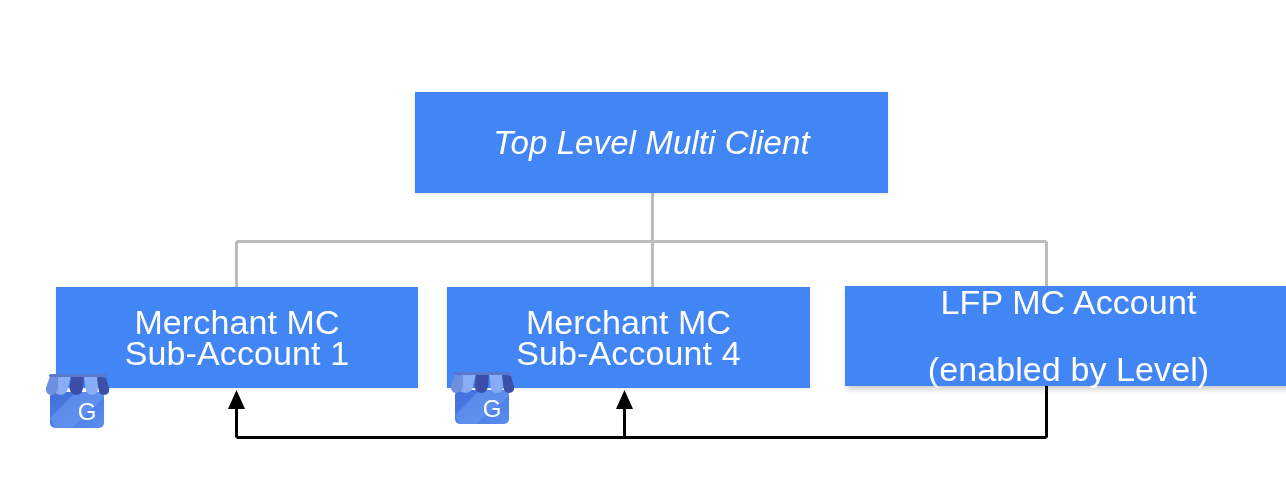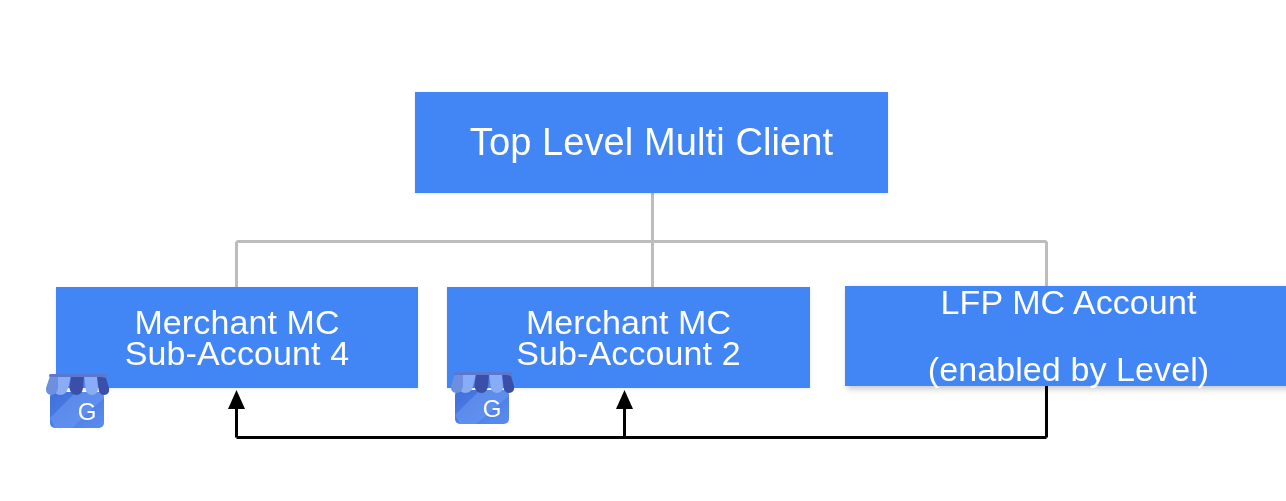--- a/index.html
+++ b/index.html
@@ -53,23 +53,24 @@
   }
 
   #node-top {
     left: 415px;
     top: 92px;
     width: 473px;
     height: 101px;
     box-shadow: 0 1px 3px rgba(0,0,0,0.10);
   }
   #node-top .line {
-    font-size: 38px;
+    font-size: 33px;
     line-height: 39px;
     letter-spacing: 0.1px;
+    font-style: italic;
   }
 
   #node-sub1 {
     left: 56px;
     top: 287px;
     width: 362px;
     height: 101px;
     box-shadow: 0 1px 3px rgba(0,0,0,0.10);
   }
   #node-sub2 {
@@ -135,26 +136,26 @@
       <path d="M 1046.5 241.5 L 1046.5 287"></path>
     </g>
   </svg>
 
   <div class="node-box" id="node-top">
     <span class="line">Top Level Multi Client</span>
   </div>
 
   <div class="node-box" id="node-sub1">
     <span class="line">Merchant MC</span>
-    <span class="line">Sub-Account 4</span>
+    <span class="line">Sub-Account 1</span>
   </div>
 
   <div class="node-box" id="node-sub2">
     <span class="line">Merchant MC</span>
-    <span class="line">Sub-Account 2</span>
+    <span class="line">Sub-Account 4</span>
   </div>
 
   <div class="node-box" id="node-lfp">
     <span class="line">LFP MC Account</span>
     <span class="line">(enabled by Level)</span>
   </div>
 
   <div class="gmb-icon" id="gmb-icon-1">
     <svg viewBox="0 0 72 64" aria-hidden="true">
       <defs>

